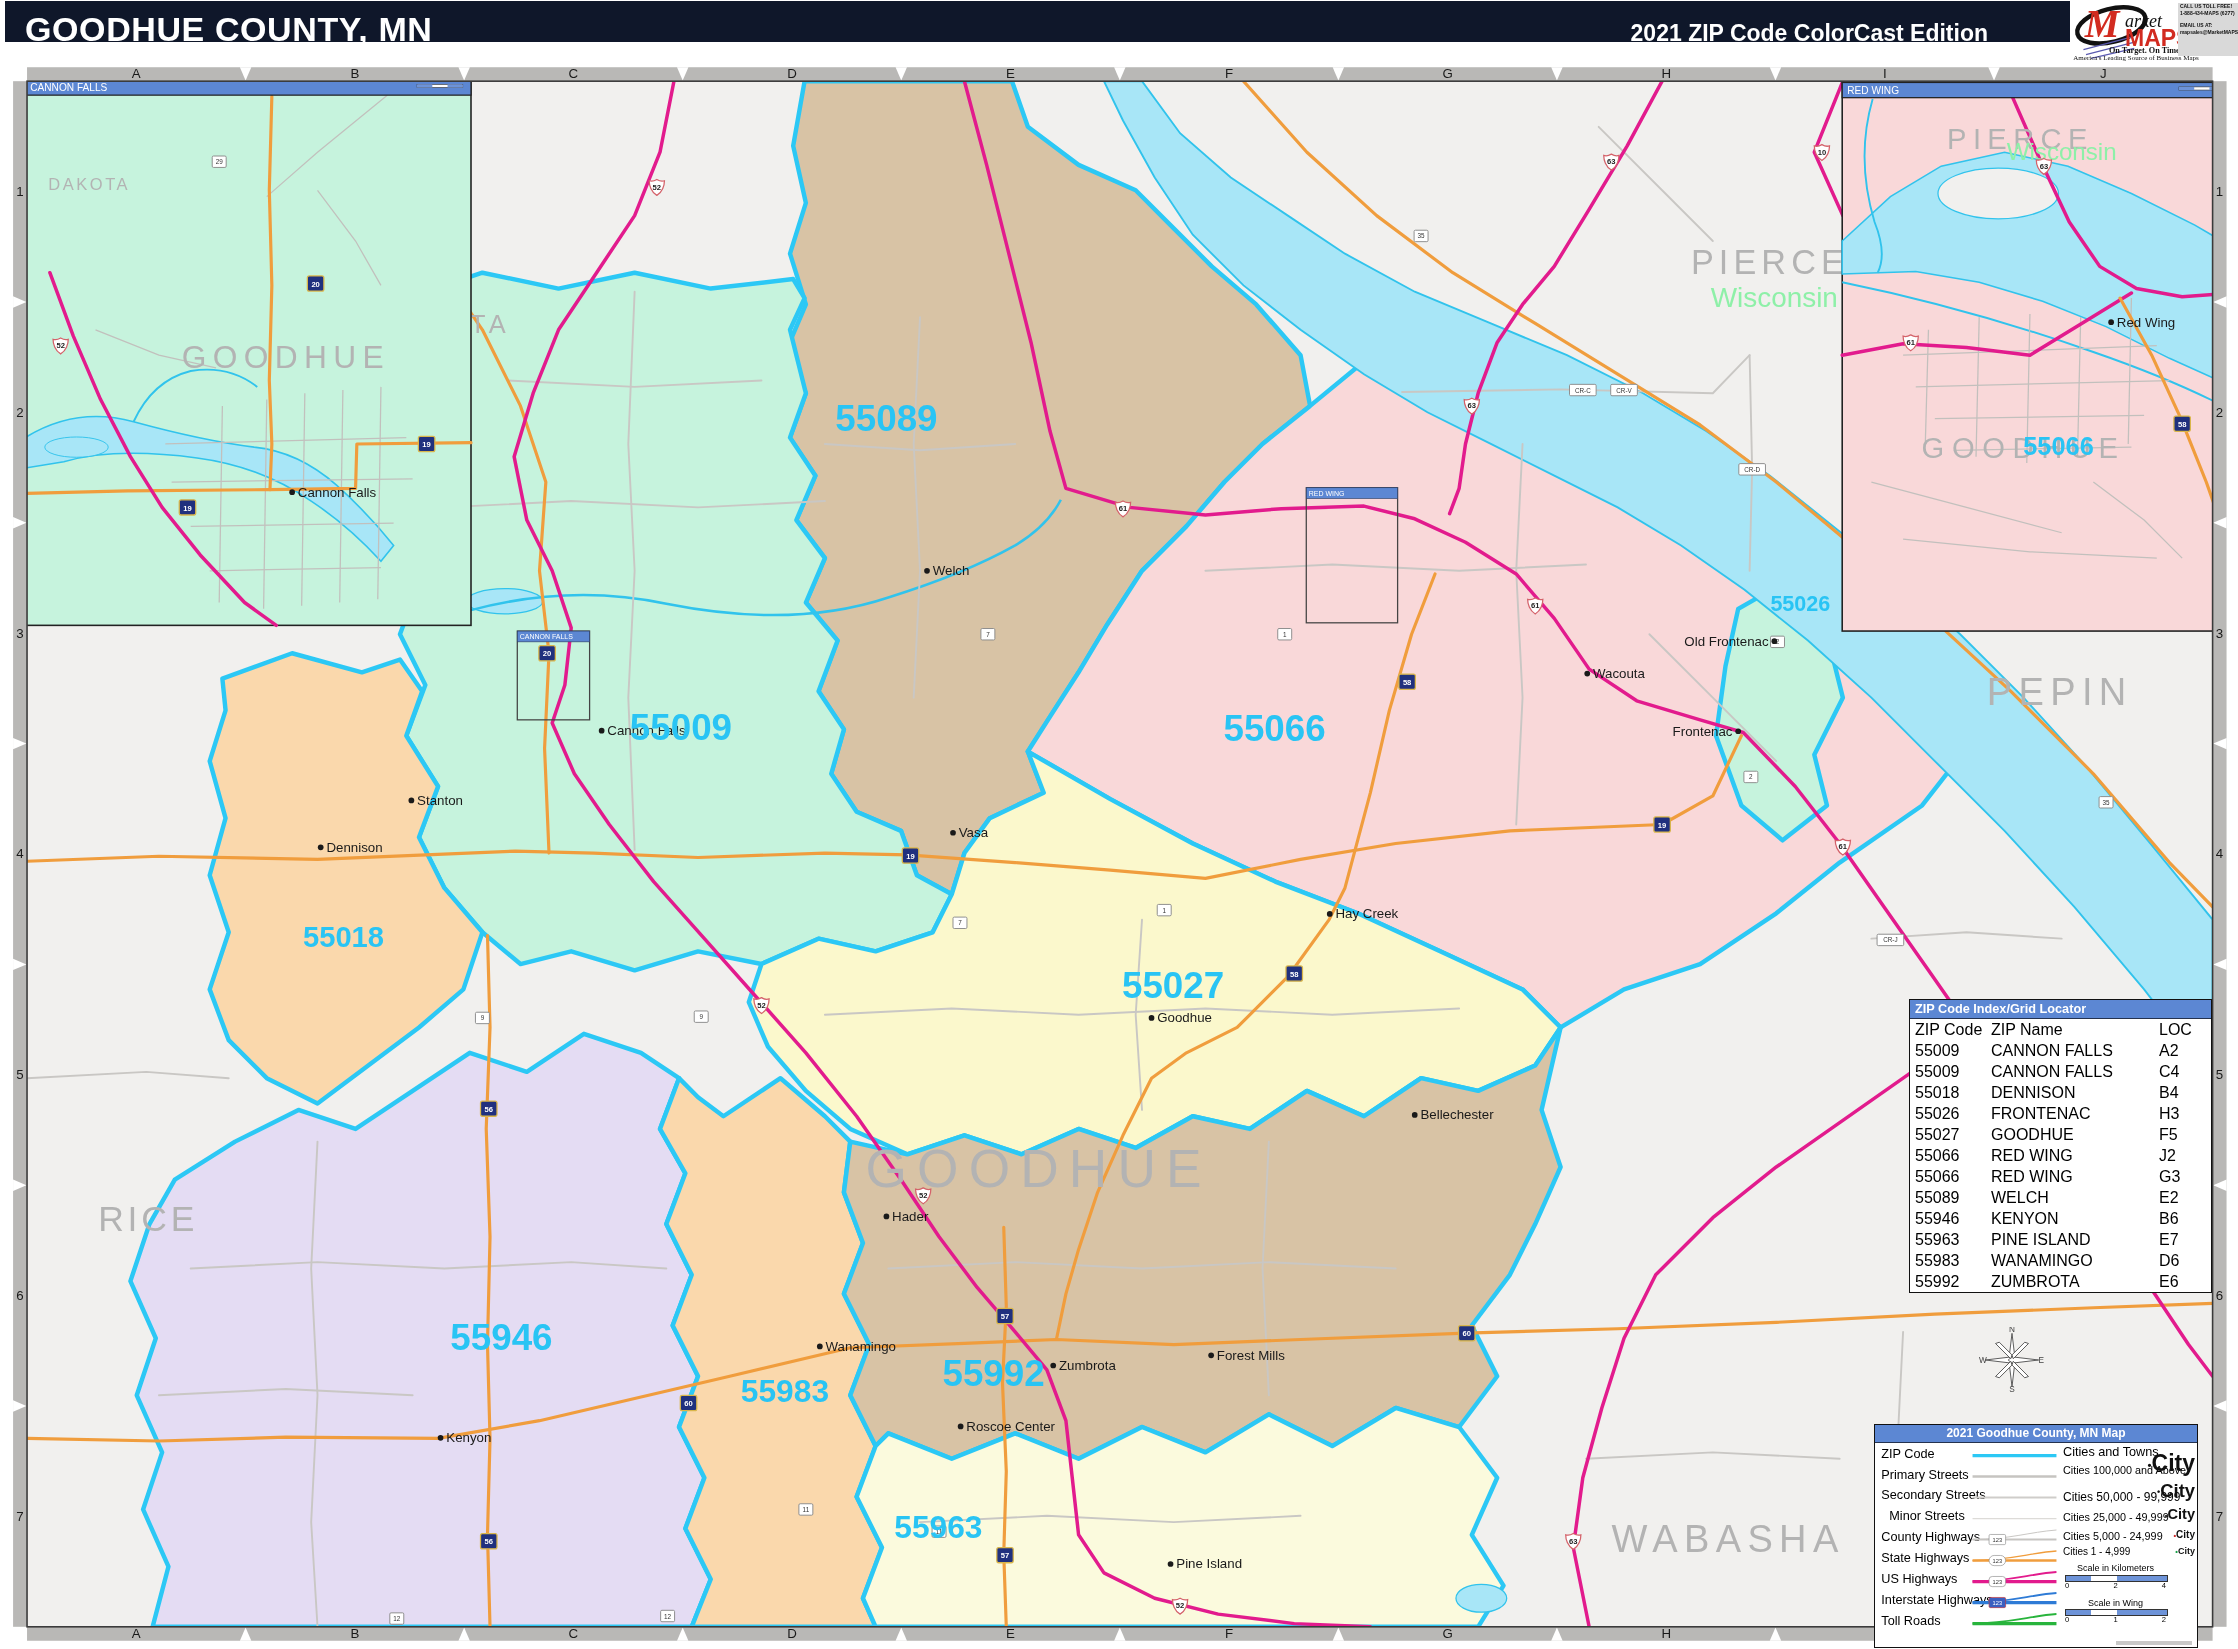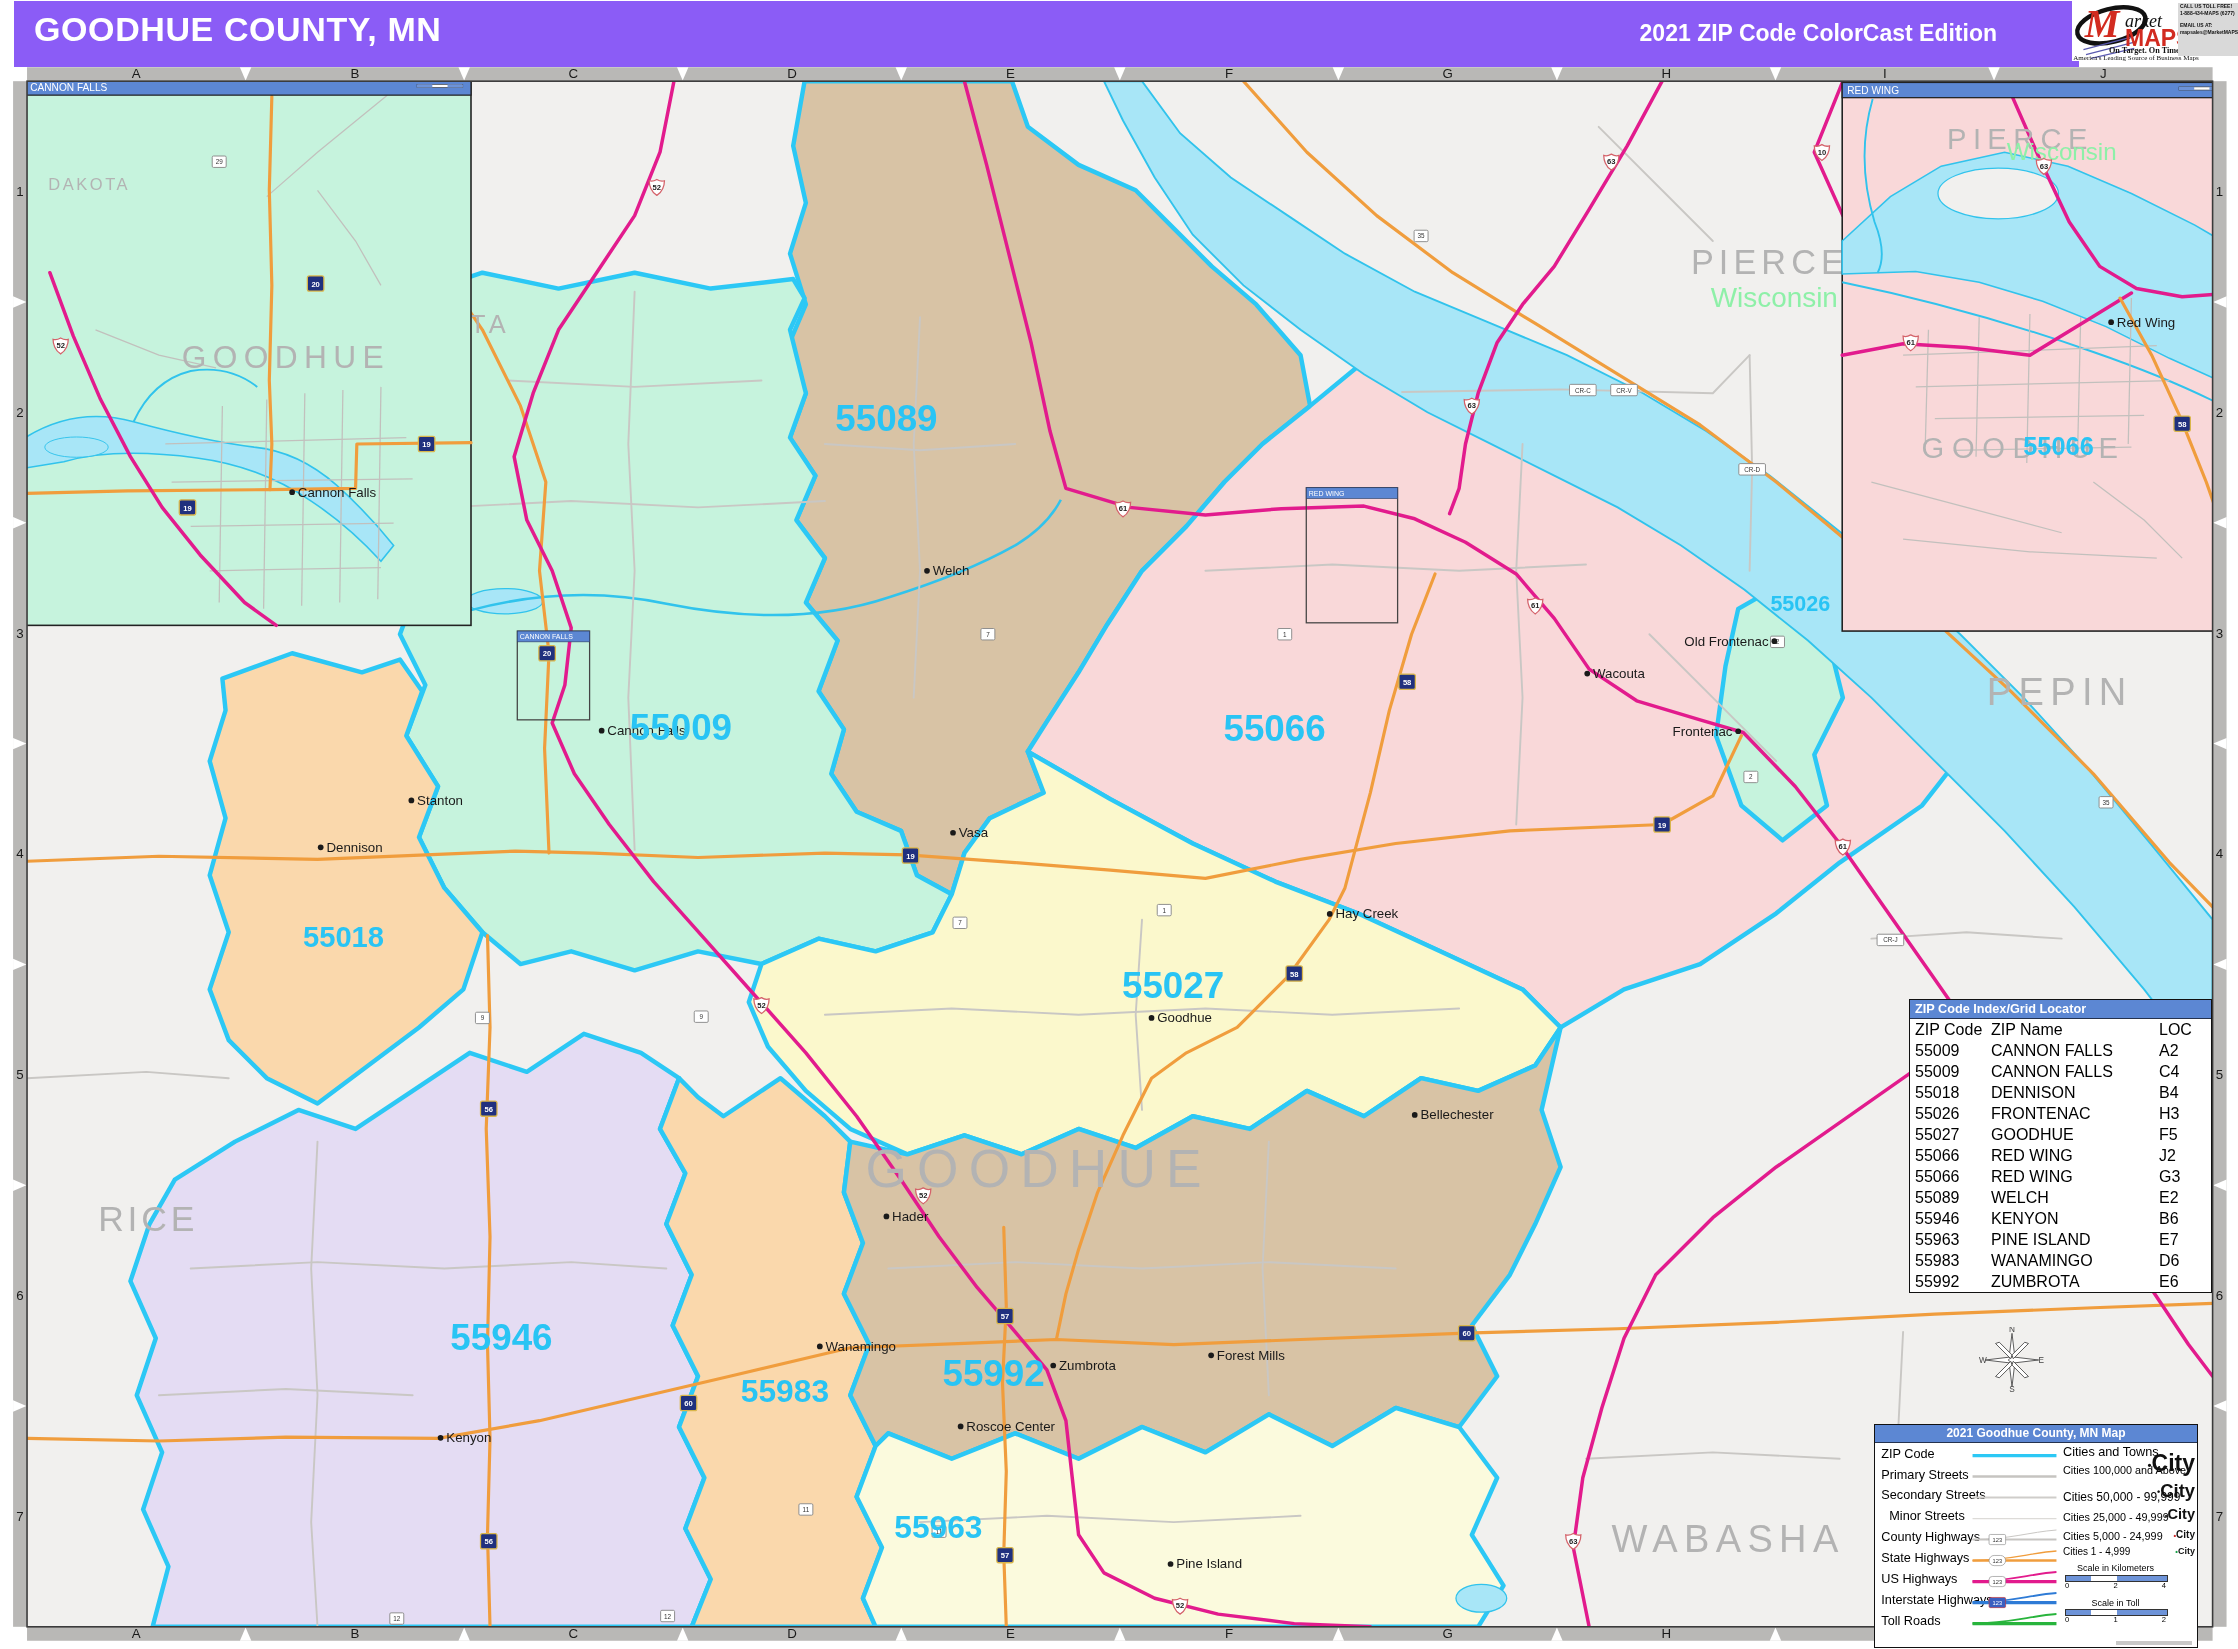--- a/index.html
+++ b/index.html
@@ -1,20 +1,20 @@
 <!DOCTYPE html>
 <html style="font-size:10px"><head>
 <meta charset="utf-8">
 <style>
   html,body{margin:0;padding:0;}
   body{width:2239px;height:1649px;position:relative;background:#ffffff;
        font-family:"Liberation Sans",sans-serif;overflow:hidden;}
   .abs{position:absolute;}
   
-  #header{left:5px;top:1.3px;width:2065px;height:66px;background:#8b5cf6;color:#fff;margin-left:9px;}
+  #header{left:5px;top:1.3px;width:2065px;height:41px;background:#0f172a;color:#fff;}
   #header h1{margin:0;position:absolute;left:20px;top:9px;font-size:34px;letter-spacing:0.6px;}
   #header .edition{position:absolute;right:82px;top:19px;font-size:23px;font-weight:bold;}
   
   #logo{left:2072px;top:0;width:167px;height:61px;background:#fff;font-family:"Liberation Serif",serif;}
   #logo .m{position:absolute;left:12.7px;top:1.3px;font-size:39px;font-weight:bold;font-style:italic;color:#d22b20;}
   #logo .arket{position:absolute;left:53px;top:11.4px;font-size:18px;font-style:italic;color:#111;}
   #logo .maps{position:absolute;left:53px;top:25px;font-size:23px;font-weight:bold;color:#d22b20;font-family:"Liberation Sans",sans-serif;}
   #logo .tag{position:absolute;left:37px;top:46px;font-size:8.2px;font-weight:bold;color:#111;}
   #logo .sub{position:absolute;left:1.3px;top:54px;font-size:7px;color:#111;white-space:nowrap;}
   #logo svg{position:absolute;left:0;top:0;}
@@ -694,21 +694,21 @@
       <div style="position:absolute;left:190px;top:138px;" class="scale-label">Scale in Kilometers</div>
       <div style="position:absolute;left:190px;top:150px;width:101px;height:5px;border:0.6px solid #333;background:#fff;">
         <div style="position:absolute;left:0;top:0;width:25%;height:100%;background:#6d93d8;"></div>
         <div style="position:absolute;left:50%;top:0;width:50%;height:100%;background:#6d93d8;"></div>
       </div>
       <div style="position:absolute;left:190px;top:156px;" class="scale-ticks">
         <span>0</span>
         <span>2</span>
         <span>4</span>
       </div>
-      <div style="position:absolute;left:190px;top:173px;" class="scale-label">Scale in Toll</div>
+      <div style="position:absolute;left:190px;top:173px;" class="scale-label">Scale in Wing</div>
       <div style="position:absolute;left:190px;top:184px;width:101px;height:5px;border:0.6px solid #333;background:#fff;">
         <div style="position:absolute;left:0;top:0;width:25%;height:100%;background:#6d93d8;"></div>
         <div style="position:absolute;left:50%;top:0;width:50%;height:100%;background:#6d93d8;"></div>
       </div>
       <div style="position:absolute;left:190px;top:190px;" class="scale-ticks">
         <span>0</span>
         <span>1</span>
         <span>2</span>
       </div>
     </div>

